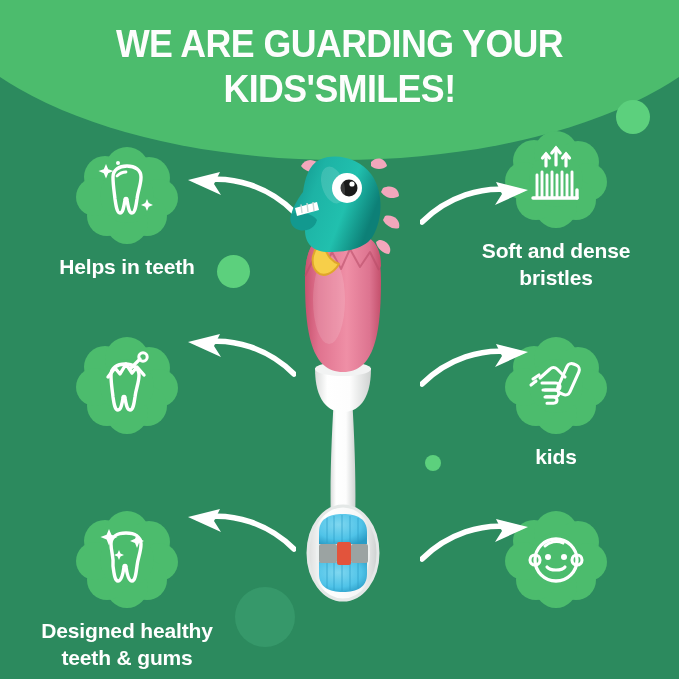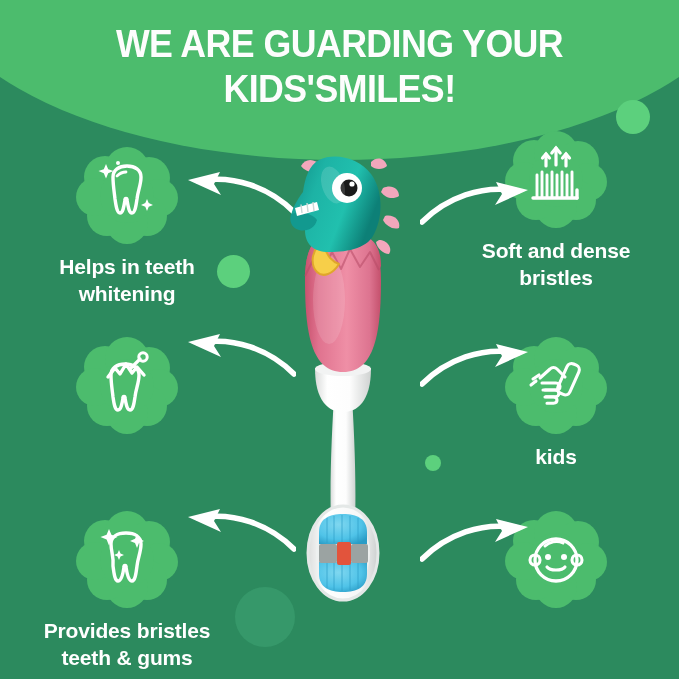--- a/index.html
+++ b/index.html
@@ -98,21 +98,20 @@
           <path d="M40 34c0-7 6-11 14-11s14 4 14 11c0 8-3 13-4 22c-1 7-2 14-5 14c-3 0-4-7-5-13c0-2-2-2-2 0c-1 6-2 13-5 13c-3 0-4-7-5-14C41 47 40 42 40 34z" fill="none" stroke="#ffffff" stroke-width="3.4" stroke-linejoin="round" stroke-linecap="round"></path>
           <path d="M44 33c3-3 6-4 9-4" fill="none" stroke="#ffffff" stroke-width="2.8" stroke-linecap="round"></path>
           <path d="M33 21l2.2 5.3L40.5 28l-5.3 2.2L33 35.5l-2.2-5.3L25.5 28l5.3-1.7z" fill="#ffffff"></path>
           <path d="M74 56l1.7 4.1L80 62l-4.3 1.7L74 68l-1.7-4.3L68 62l4.3-1.9z" fill="#ffffff"></path>
           <circle cx="45" cy="20" r="2" fill="#ffffff"></circle>
         </svg>
       </span>
     </div>
     <div class="caption">
       <div>Helps in teeth</div>
-      <div>whitening</div>
     </div>
   </div>
 
   <div class="feature f-l2">
     <div class="blob-wrap">
       <span class="blob">
         <svg width="108" height="105" viewBox="0 0 108 105">
           <g fill="#4cbc6d">
             <circle cx="32" cy="34" r="21"></circle>
               <circle cx="54" cy="26" r="22"></circle>
@@ -151,21 +150,21 @@
             <circle cx="54" cy="53" r="27"></circle>
           </g>
           <path d="M38 37c0-7 6-11 15-11s15 4 15 11c0 8-3 13-4 22c-1 8-2 15-5 15c-3 0-5-7-6-14c0-2-2-2-2 0c-1 7-3 14-6 14c-3 0-4-7-5-15C41 50 38 45 38 37z" fill="none" stroke="#ffffff" stroke-width="3.4" stroke-linejoin="round" stroke-linecap="round"></path>
           <path d="M36 22l2.4 5.8L44.5 30l-6.1 2.4L36 38.5l-2.4-6.1L27.5 30l6.1-2.2z" fill="#ffffff"></path>
           <path d="M64 27l2 4.8L71 34l-5 2l-2 5l-2-5l-5-2l5-2.2z" fill="#ffffff"></path>
           <path d="M46 43l1.5 3.6L51 48l-3.5 1.5L46 53l-1.5-3.5L41 48l3.5-1.4z" fill="#ffffff"></path>
         </svg>
       </span>
     </div>
     <div class="caption">
-      <div>Provides bristles</div>
+      <div>Designed healthy</div>
       <div>teeth &amp; gums</div>
     </div>
   </div>
 
   <div class="feature f-r1">
     <div class="blob-wrap">
       <span class="blob">
         <svg width="108" height="105" viewBox="0 0 108 105">
           <g fill="#4cbc6d">
             <circle cx="32" cy="34" r="21"></circle>

